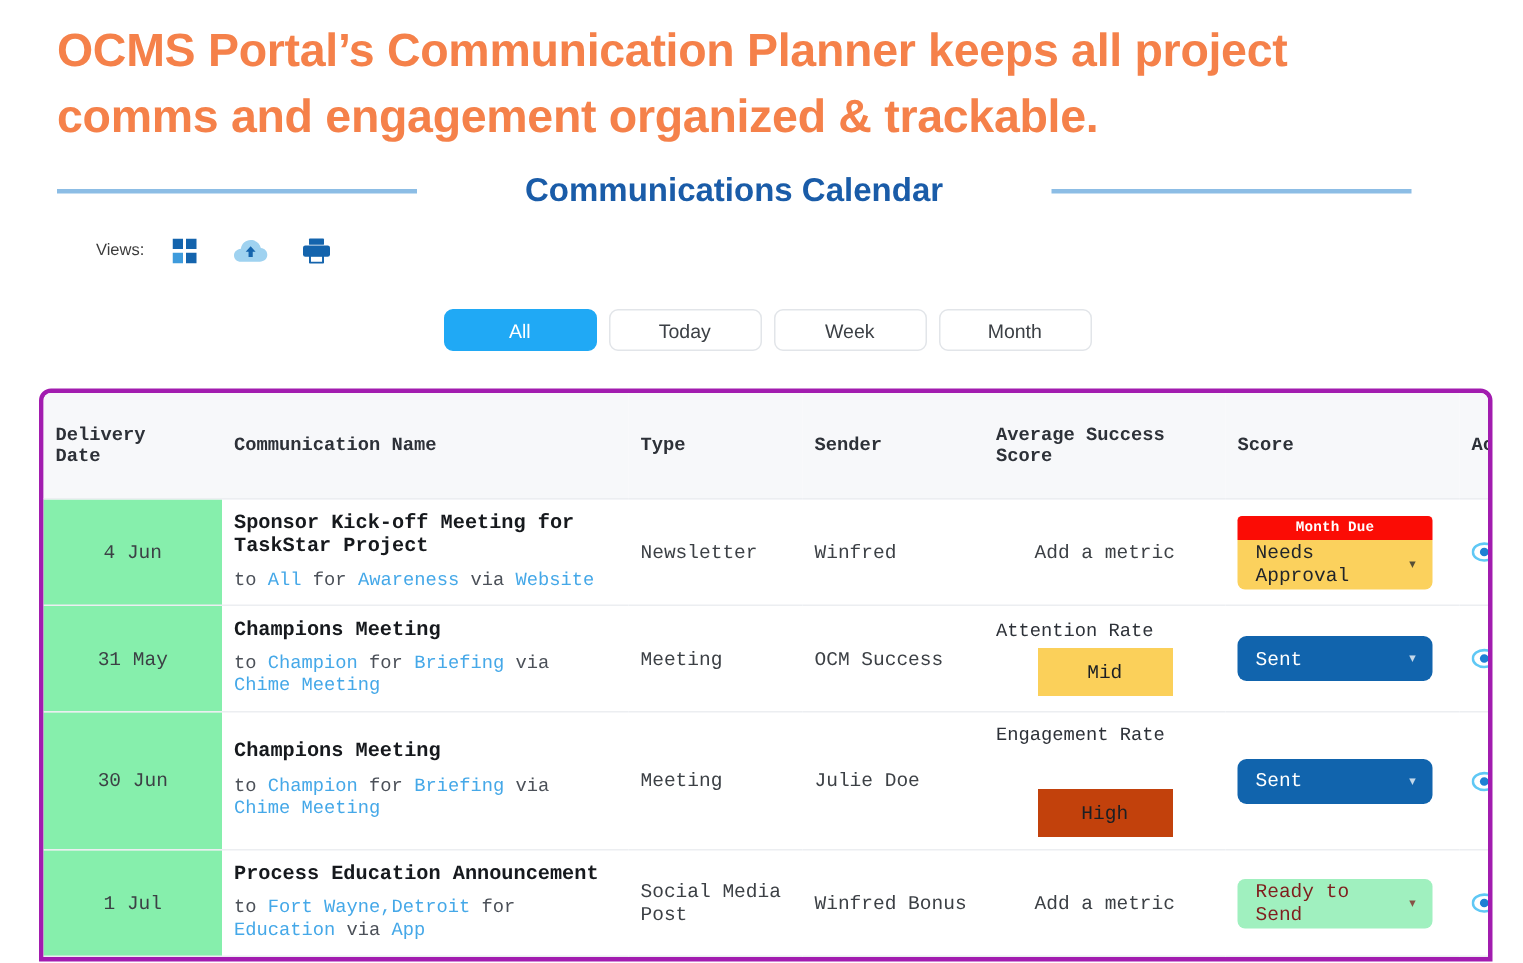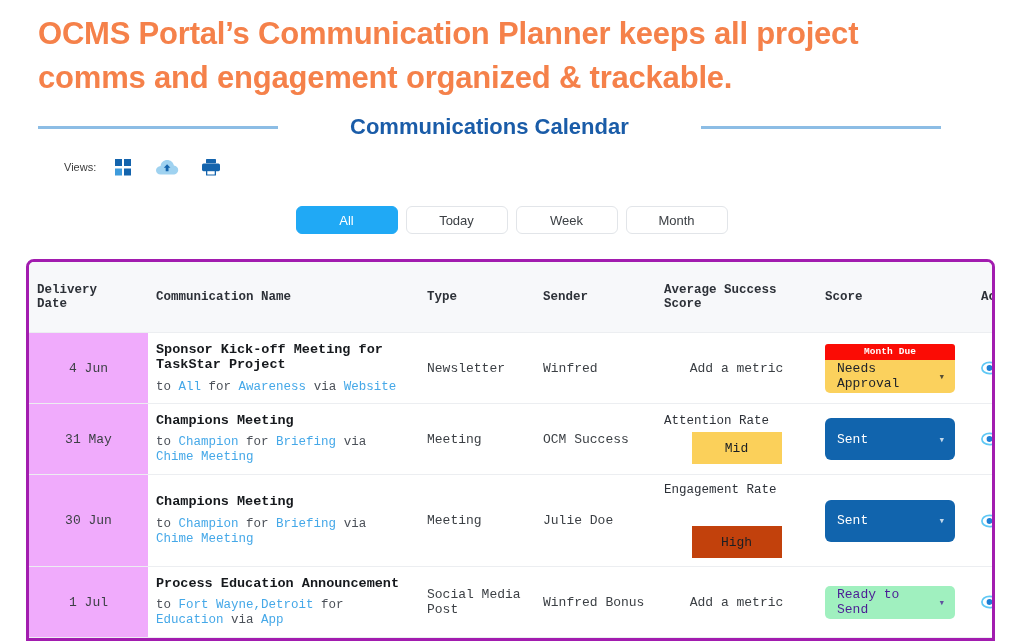--- a/index.html
+++ b/index.html
@@ -133,21 +133,21 @@
   table.grid tbody td {
     border-bottom: 1px solid #eceef1;
     vertical-align: middle;
     padding: 8px;
     font-size: 13px;
     color: #3c4045;
     height: 71px;
     box-sizing: border-box;
   }
   td.date-cell {
-    background: #f0abfc;
+    background: #86efac;
     text-align: center;
     font-size: 13px;
     color: #2c3035;
     border-bottom: 2px solid #ffffff;
     padding: 0;
   }
   td.name-cell { padding-left: 12px; padding-right: 6px; }
   .comm-title {
     font-size: 13.5px;
     font-weight: bold;
@@ -215,26 +215,26 @@
     box-sizing: border-box;
   }
   .status-stack.has-badge .status-select { border-radius: 0 0 5px 5px; }
   .status-needs {
     background: #fbd15d;
     color: #20242a;
   }
   .status-sent {
     background: #1164ad;
     color: #ffffff;
-    height: 42px;
+    height: 30px;
     border-radius: 6px;
   }
   .status-ready {
     background: #a0f0bf;
-    color: #4c1d95;
+    color: #7f1d1d;
   }
   .chev {
     font-size: 11px;
     opacity: 0.75;
     margin-left: 6px;
   }
 
   td.action-cell { padding-left: 12px; }
   .actions {
     display: flex;

